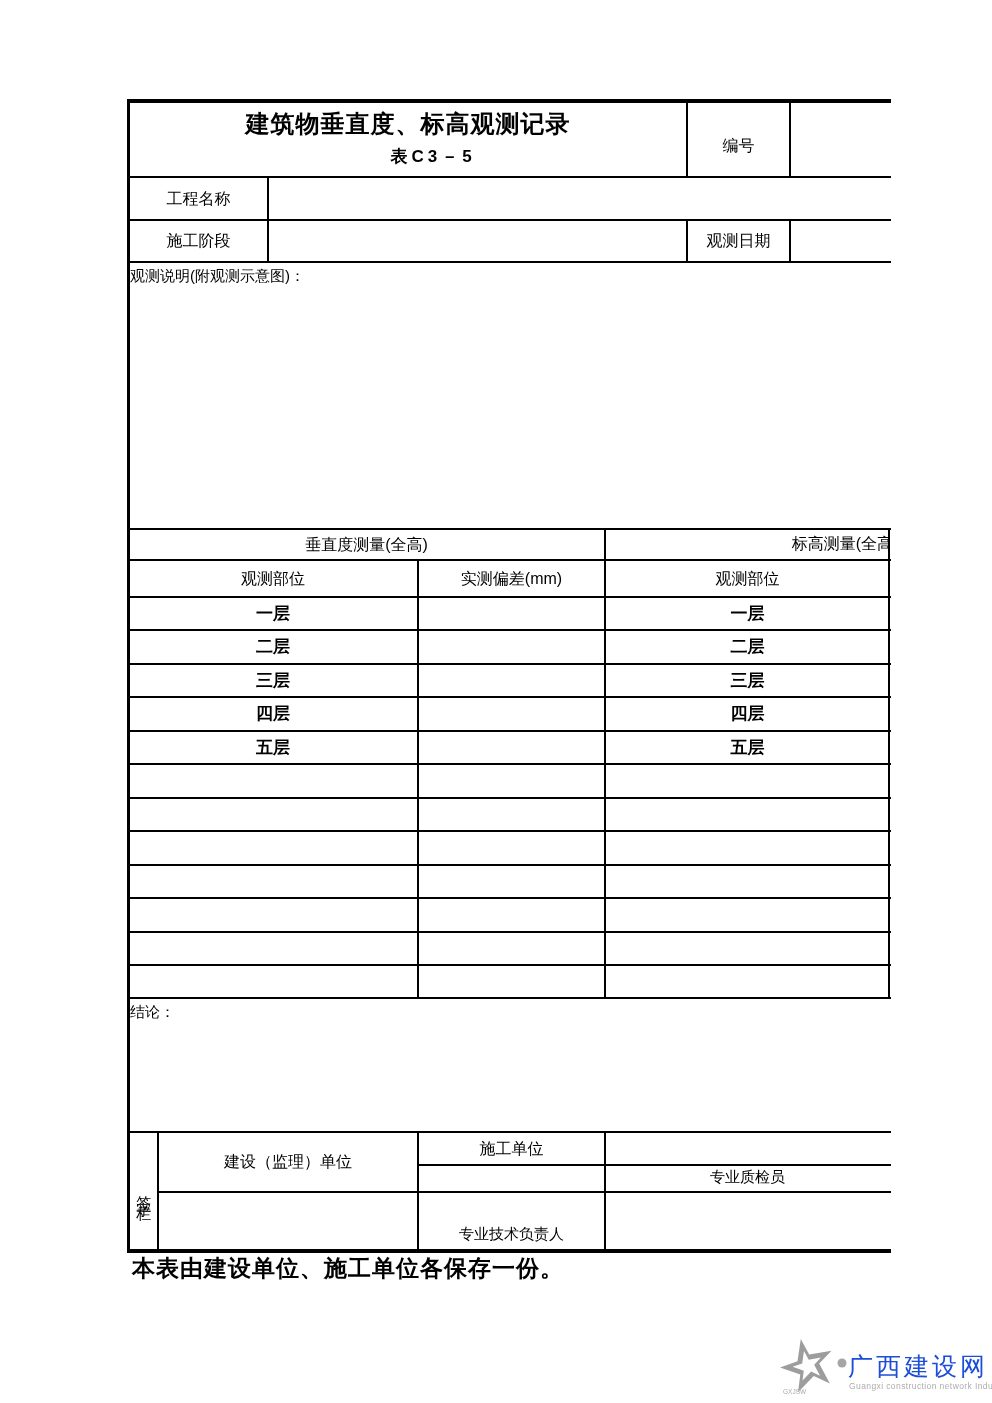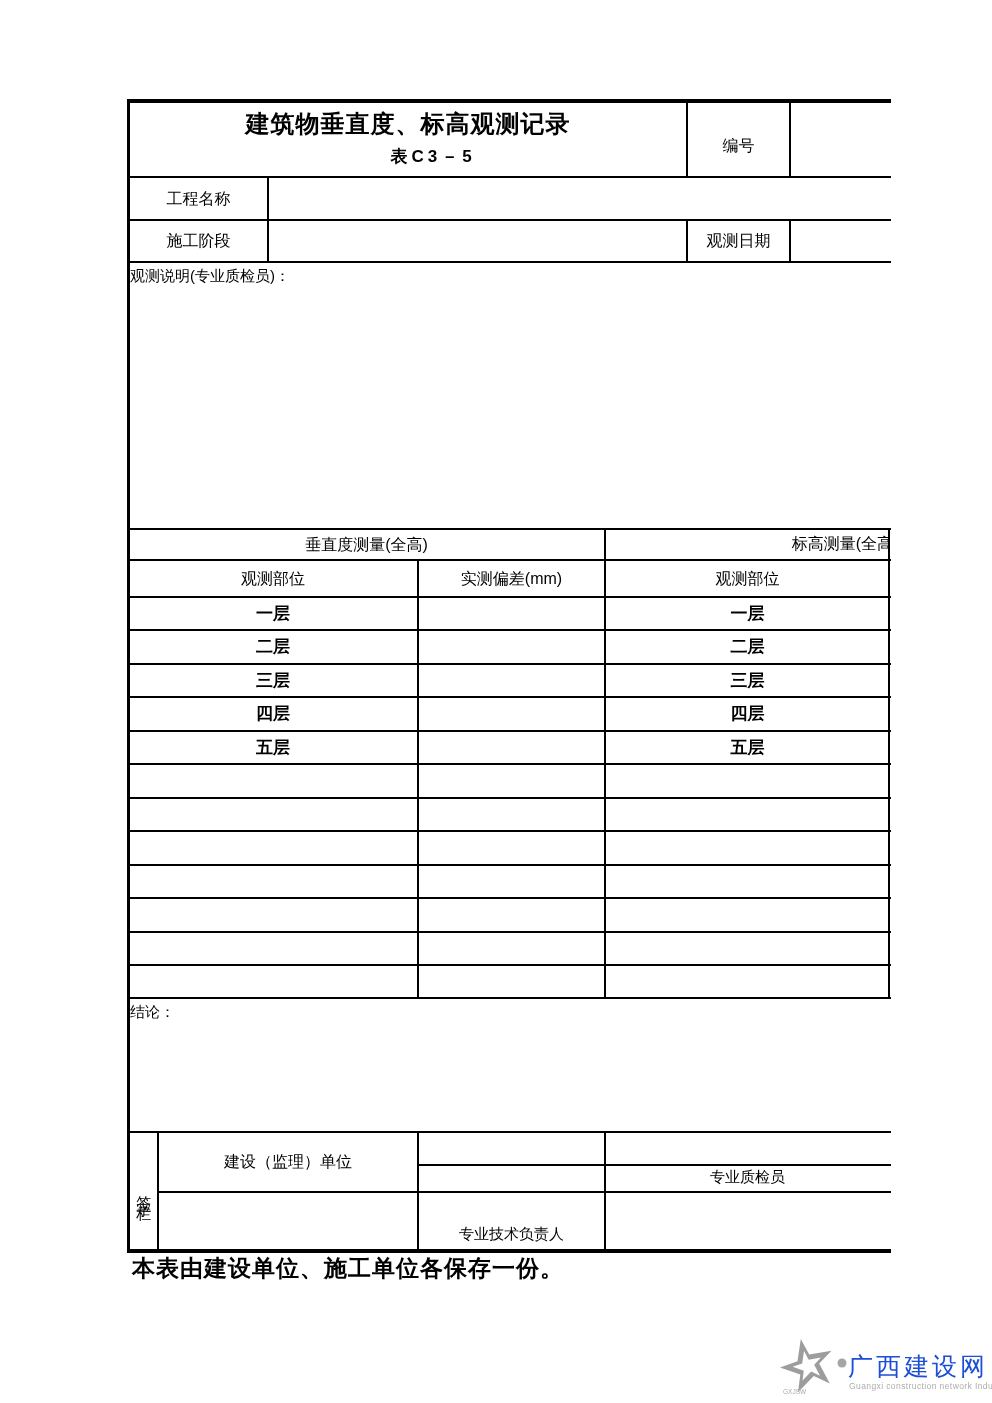--- a/index.html
+++ b/index.html
@@ -82,21 +82,21 @@
   <div class="lbl" style="left:688px;top:108px;width:101px;height:75px;">编号</div>
   <div class="lbl" style="left:791px;top:101px;width:99px;height:75px;"></div>
 
   <div class="lbl" style="left:129px;top:178px;width:139px;height:41px;">工程名称</div>
   <div class="lbl" style="left:269px;top:178px;width:620px;height:41px;"></div>
   <div class="lbl" style="left:129px;top:221px;width:139px;height:40px;">施工阶段</div>
   <div class="lbl" style="left:269px;top:221px;width:417px;height:40px;"></div>
   <div class="lbl" style="left:688px;top:221px;width:101px;height:40px;">观测日期</div>
   <div class="lbl" style="left:791px;top:221px;width:99px;height:40px;"></div>
 
-  <div class="lbl small tl" style="left:130px;top:268px;width:500px;height:22px;">观测说明(专业质检员)：</div>
+  <div class="lbl small tl" style="left:130px;top:268px;width:500px;height:22px;">观测说明(附观测示意图)：</div>
   <div class="lbl tl" style="left:130px;top:292px;width:755px;height:230px;"></div>
 
   <div class="lbl" style="left:129px;top:530px;width:475px;height:29px;">垂直度测量(全高)</div>
   <div class="clipwrap" style="left:606px;top:530px;width:283px;height:29px;">
     <div class="clipinner">标高测量(全高)</div>
   </div>
   <div class="lbl" style="left:129px;top:561px;width:288px;height:35px;">观测部位</div>
   <div class="lbl" style="left:419px;top:561px;width:185px;height:35px;">实测偏差(mm)</div>
   <div class="lbl" style="left:606px;top:561px;width:283px;height:35px;">观测部位</div>
 
@@ -146,20 +146,21 @@
 
   <div class="fc c1" style="top:965px;"></div>
   <div class="fc c2" style="top:965px;"></div>
   <div class="fc c3" style="top:965px;"></div>
 
   <div class="lbl small tl" style="left:130px;top:1004px;width:200px;height:22px;">结论：</div>
   <div class="lbl tl" style="left:130px;top:1028px;width:755px;height:100px;"></div>
 
   <div class="lbl vert" style="left:129px;top:1133px;width:29px;height:116px;">签字栏</div>
   <div class="lbl" style="left:159px;top:1133px;width:258px;height:58px;">建设（监理）单位</div>
+  <div class="lbl" style="left:419px;top:1133px;width:185px;height:31px;">施工单位</div>
   <div class="lbl small" style="left:419px;top:1222px;width:185px;height:25px;">专业技术负责人</div>
   <div class="lbl small" style="left:606px;top:1166px;width:283px;height:23px;">专业质检员</div>
 
   <div class="lbl footer-note tl" style="left:132px;top:1256px;width:600px;height:24px;">本表由建设单位、施工单位各保存一份。</div>
 
   <div class="abs" style="left:775px;top:1336px;width:215px;height:62px;">
     <svg width="78" height="62" class="abs" style="left:0;top:0;">
       <polygon fill="#9d9d9d" points="25.8,3.0 34.2,18.6 56.5,14.7 44.2,27.6 54.8,47.6 38.8,40.0 23.0,56.2 25.3,38.5 5.0,31.5 22.5,25.3"></polygon>
       <polygon fill="#ffffff" points="29.0,15.1 33.7,23.7 45.9,21.6 39.2,28.7 45.0,39.7 36.2,35.5 27.5,44.4 28.8,34.7 17.6,30.8 27.2,27.4"></polygon>
       <circle cx="67" cy="27" r="4.5" fill="#a5a5a5"></circle>

